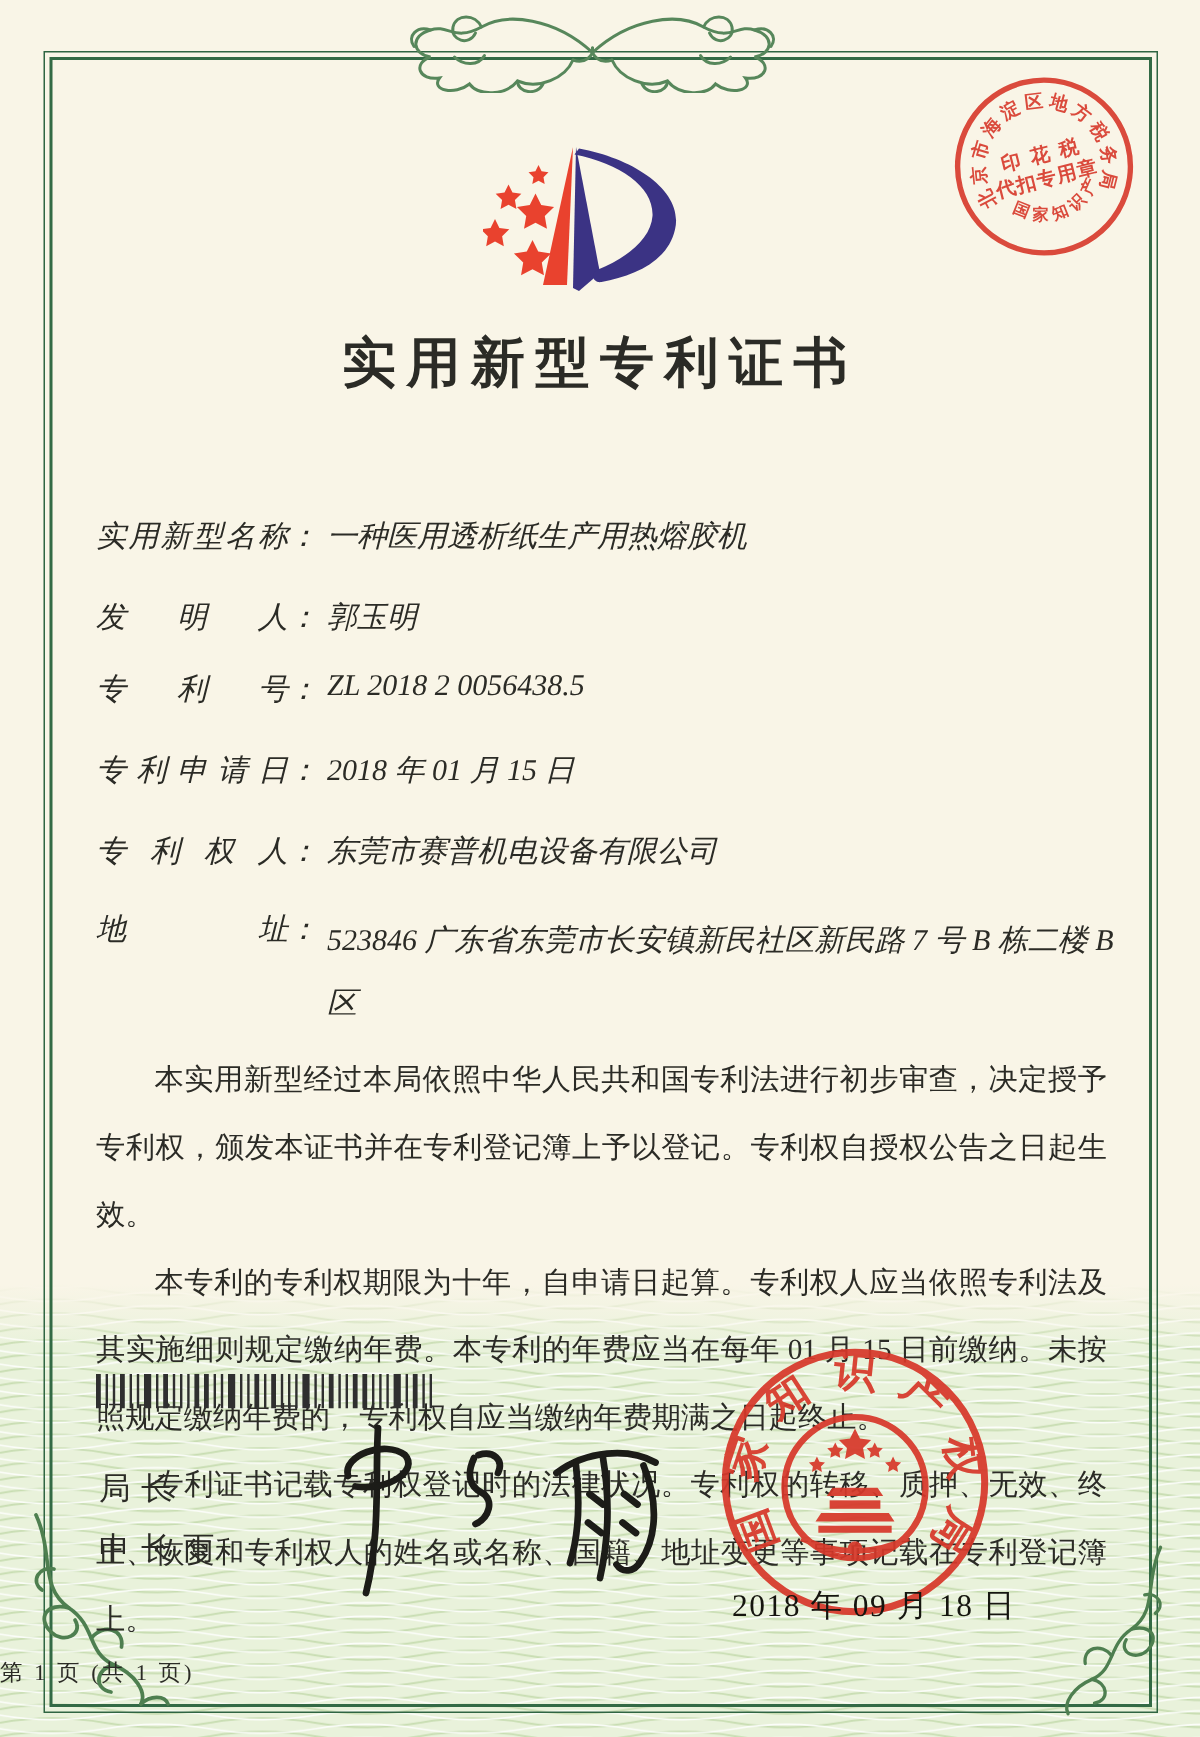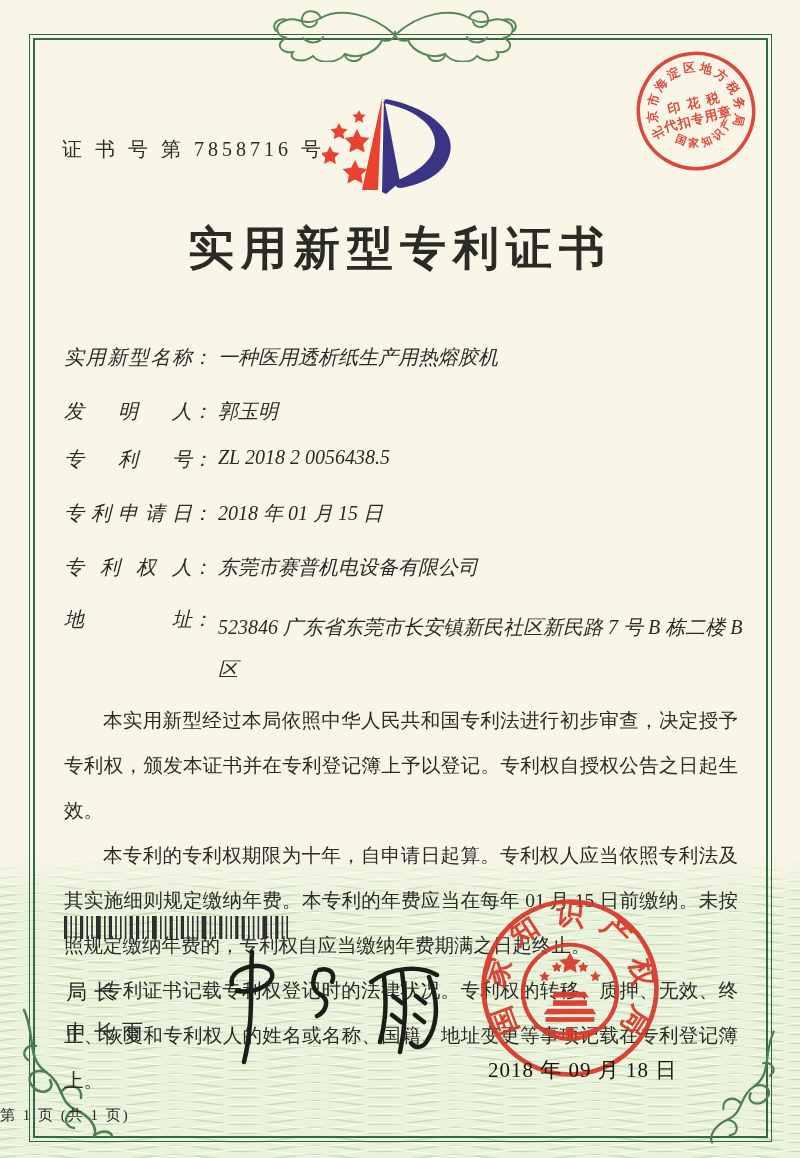--- a/index.html
+++ b/index.html
@@ -11,21 +11,21 @@
   .abs{position:absolute;}
   
   .green-zone{left:0;top:856px;width:800px;height:302px;z-index:0;}
   .green-fade{left:0;top:856px;width:800px;height:42px;z-index:1;
     background:linear-gradient(#f9f5e7,rgba(249,245,231,0));}
   
   .frame{left:29px;top:34px;width:741px;height:1106px;border:1px solid #2f6542;z-index:2;}
   .frame::after{content:"";position:absolute;inset:3px;border:2px solid #336a45;}
   .cert-no{left:62px;top:136px;font-size:20px;letter-spacing:4px;z-index:3;}
   .logo{left:322px;top:96px;z-index:3;}
-  .title{left:0;top:218px;width:800px;text-align:center;font-size:46px;font-weight:bold;
+  .title{left:0;top:218px;width:800px;text-align:center;font-size:36px;font-weight:bold;
     letter-spacing:7px;z-index:3;}
   .row{left:64px;font-size:20px;z-index:3;white-space:nowrap;font-style:italic;}
   .flabel{display:inline-block;width:128px;text-align:justify;text-align-last:justify;vertical-align:top;}
   .colon{vertical-align:top;}
   .fvalue{margin-left:6px;vertical-align:top;}
   .fvalue-wrap{display:inline-block;width:540px;white-space:normal;margin-left:6px;vertical-align:top;line-height:42px;}
   .grant-right{position:absolute;left:388px;top:0;white-space:nowrap;}
   .bodytext{left:64px;top:698px;width:674px;font-size:19.5px;line-height:45px;
     text-align:justify;z-index:3;}
   .bodytext p{margin:0;text-indent:2em;}
@@ -94,21 +94,20 @@
   <svg class="abs ornament" style="left:688px;top:1028px" width="108" height="118" viewBox="0 0 108 134">
     <g transform="translate(108,0) scale(-1,1)" stroke="#4e7f50" fill="none" stroke-width="2.5" stroke-linecap="round">
       <path d="M18,4 C30,30 20,52 40,66 C58,78 52,96 70,104 C84,110 92,122 88,130"></path>
       <path d="M40,66 c-14,-4 -22,6 -12,16 c8,8 22,2 16,-8"></path>
       <path d="M70,104 c-12,2 -14,16 -2,18"></path>
       <path d="M30,40 c-10,-2 -16,8 -8,14"></path>
       <path d="M55,86 c8,-10 22,-6 20,6"></path>
     </g>
   </svg>
 
-  <div class="abs cert-no">证 书 号 第 7858716 号</div>
 
   <svg class="abs logo" width="150" height="110" viewBox="0 0 150 110">
     <defs>
       <polygon id="star" points="0,-1 0.294,-0.405 0.951,-0.309 0.476,0.155 0.588,0.809 0,0.5 -0.588,0.809 -0.476,0.155 -0.951,-0.309 -0.294,-0.405"></polygon>
     </defs>
     <g fill="#e9422e">
       <use href="#star" transform="translate(37,21) scale(7)"></use>
       <use href="#star" transform="translate(17,36) scale(9)"></use>
       <use href="#star" transform="translate(35,46) scale(13)"></use>
       <use href="#star" transform="translate(8,60) scale(10)"></use>

